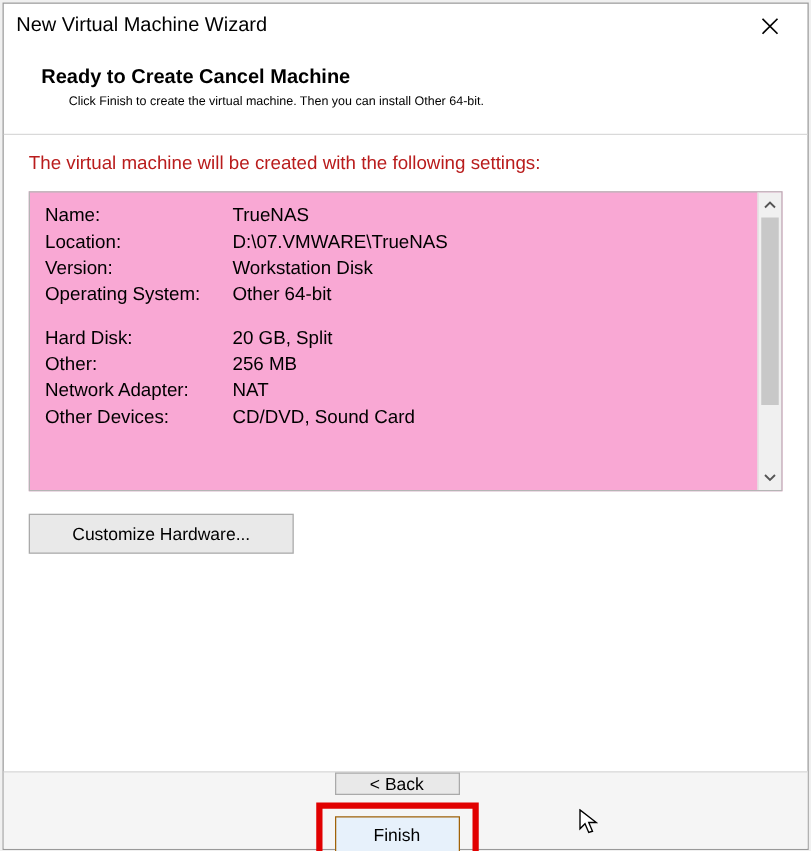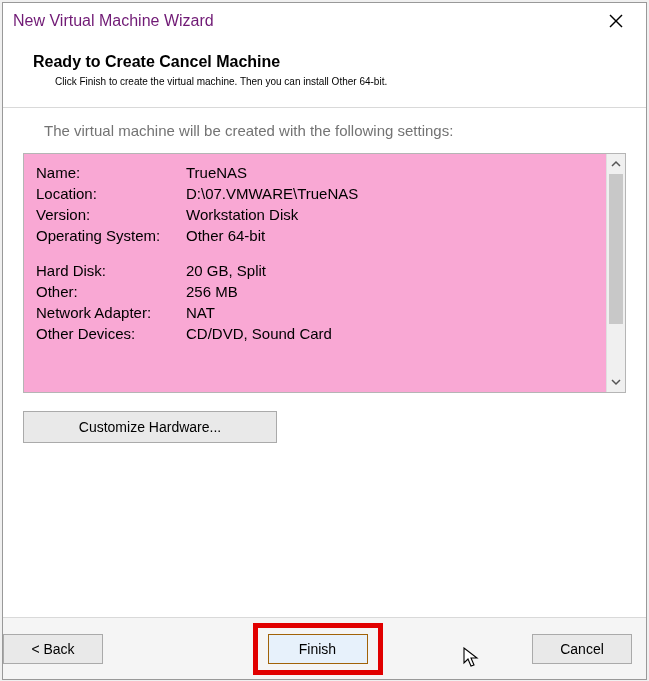--- a/index.html
+++ b/index.html
@@ -21,21 +21,21 @@
       display: flex;
       flex-direction: column;
       position: relative;
     }
     .titlebar {
       height: 36px;
       display: flex;
       align-items: center;
       padding: 0 10px;
       font-size: 16px;
-      color: #701a75;
+      color: #000000;
     }
     .titlebar .title { flex: 1; }
     .close-btn {
       width: 40px;
       height: 28px;
       display: flex;
       align-items: center;
       justify-content: center;
       cursor: pointer;
     }
@@ -57,22 +57,21 @@
     }
     .body-area {
       flex: 1;
       padding: 14px 20px 10px 20px;
       display: flex;
       flex-direction: column;
     }
     .intro {
       font-size: 15px;
       margin-bottom: 14px;
-      color: #737373;
-      margin-left: 21px;
+      color: #b91c1c;
     }
     .settings-box {
       border: 1px solid #b5b5b5;
       height: 240px;
       display: flex;
       position: relative;
       background: #f9a8d4;
       margin-bottom: 18px;
     }
     .settings-content {
@@ -104,38 +103,39 @@
     .vscroll .arrow svg { width: 10px; height: 10px; }
     .vscroll .track { position: absolute; top: 20px; bottom: 20px; left: 0; right: 0; }
     .vscroll .thumb {
       position: absolute;
       top: 0; left: 2px; right: 2px;
       height: 150px;
       background: #c8c8c8;
     }
     .vscroll .arrow.down { position: absolute; bottom: 0; left: 0; right: 0; }
     .customize-btn {
-      width: 254px;
+      width: 212px;
       height: 32px;
       border: 1px solid #aaa;
       background: #e9e9e9;
       font-size: 14px;
       text-align: center;
       line-height: 30px;
       cursor: pointer;
     }
     .footer-area {
       height: 62px;
       border-top: 1px solid #d9d9d9;
       background: #f5f5f5;
       display: flex;
       align-items: center;
-      justify-content: space-between;
+      justify-content: flex-start;
       padding: 0 14px 0 0;
       gap: 6px;
+      flex-direction: column;
     }
     .footer-btn {
       min-width: 100px;
       height: 30px;
       border: 1px solid #aaa;
       background: #e9e9e9;
       font-size: 14px;
       cursor: pointer;
       display: flex;
       align-items: center;

